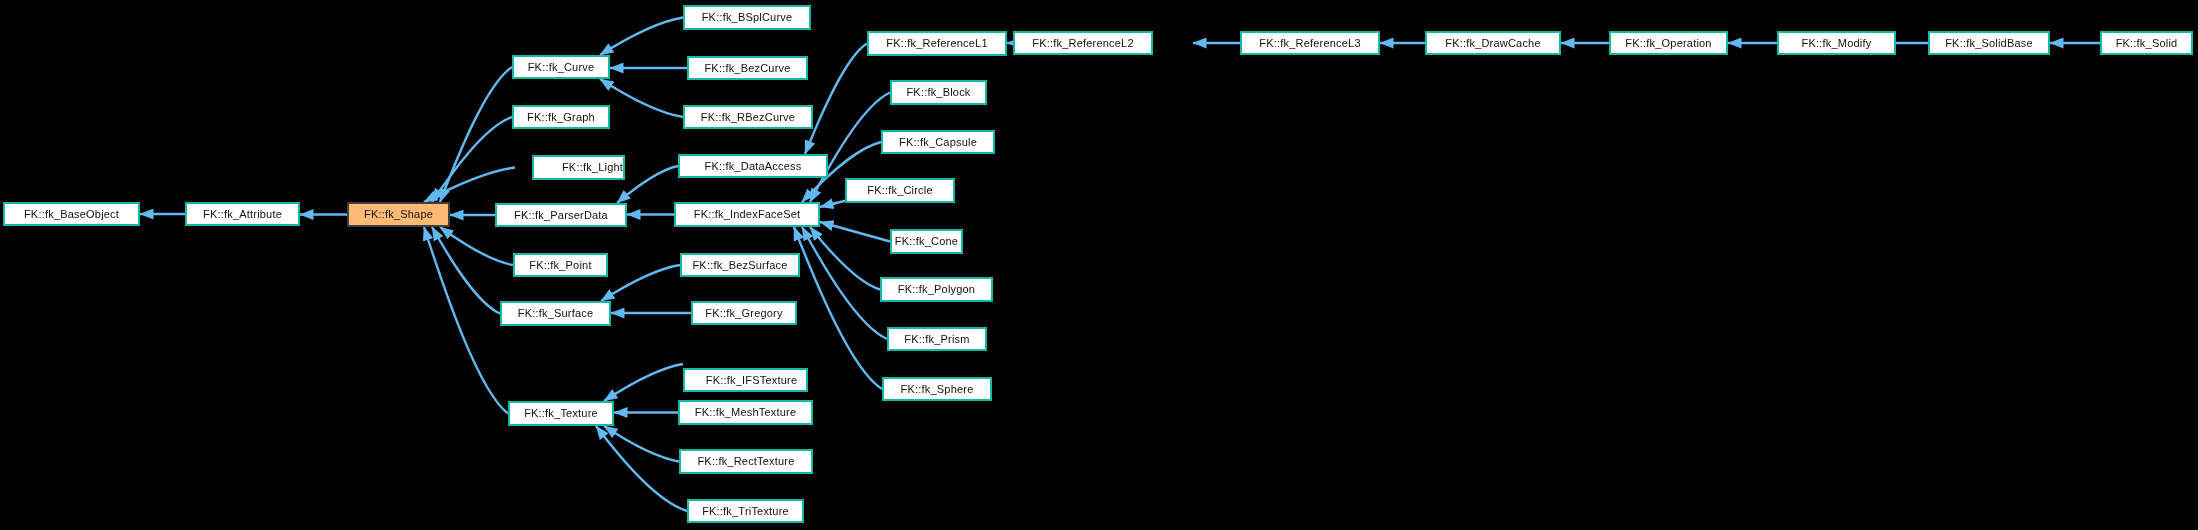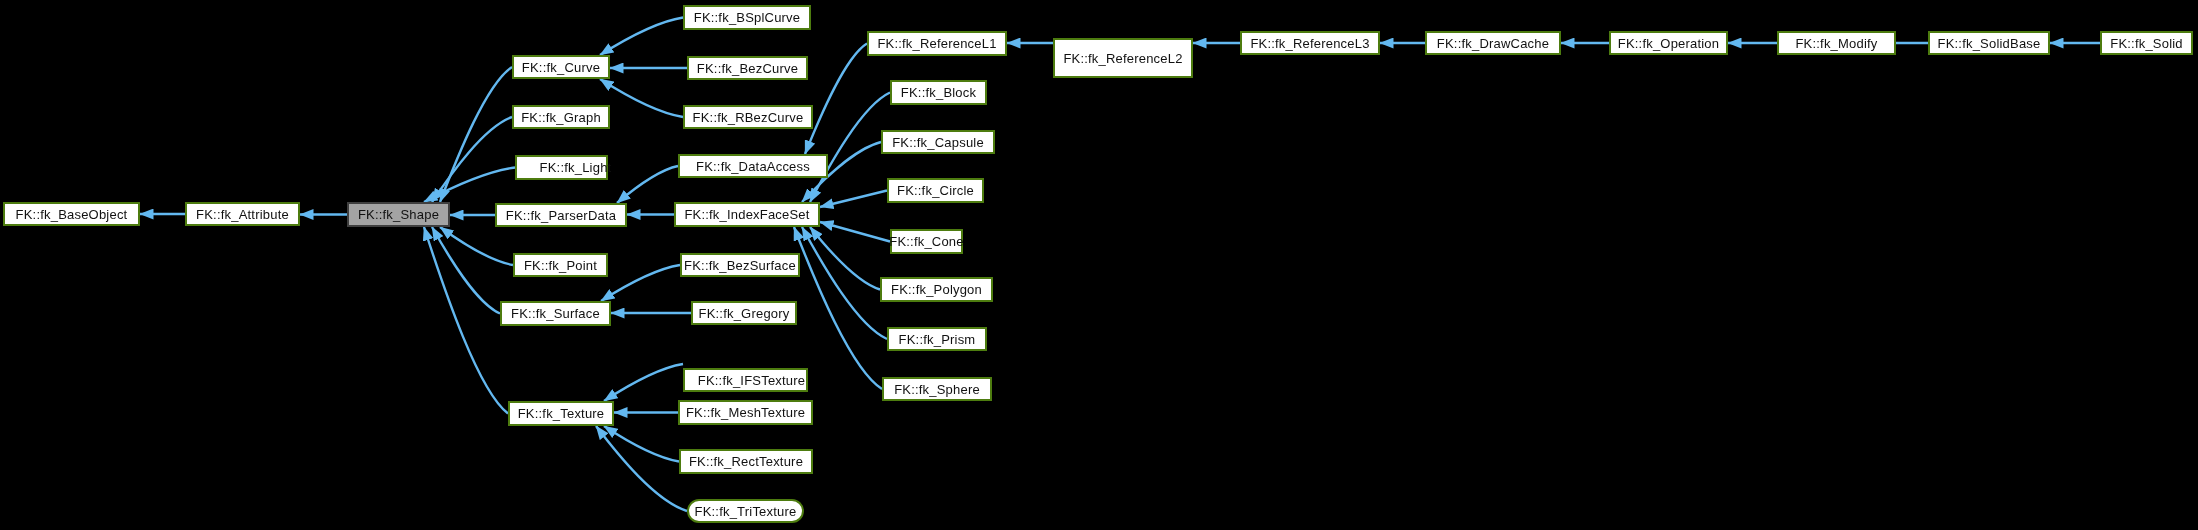--- a/index.html
+++ b/index.html
@@ -8,32 +8,32 @@
     width:2198px;height:530px;
     background:#000;
     overflow:hidden;
     font-family:"Liberation Sans", sans-serif;
   }
   #edge-layer{position:absolute;left:0;top:0;}
   .node{
     position:absolute;
     box-sizing:border-box;
     background:#ffffff;
-    border:2px solid #4d7c0f;
+    border:2px solid #14b8a6;
     color:#111111;
     display:flex;
     align-items:center;
     justify-content:center;
-    font-size:13px;
+    font-size:11px;
     line-height:1;
     white-space:nowrap;
     letter-spacing:0.2px;
   }
   .node.highlight{
-    background:#a3a3a3;
+    background:#fdba74;
     border-color:#3f3f3f;
   }
 </style>
 </head>
 <body>
 
 <div id="canvas" style="background: rgb(0, 0, 0);">
   <svg id="edge-layer" width="2198" height="530" viewBox="0 0 2198 530">
     <defs>
       <marker id="arrowhead" markerUnits="userSpaceOnUse" markerWidth="15" markerHeight="11" refX="13.5" refY="5.5" orient="auto">
@@ -87,21 +87,21 @@
     </div>
     <div class="node highlight" style="left: 347px; top: 202px; width: 103px; height: 25px;">
       <span>FK::fk_Shape</span>
     </div>
     <div class="node" style="left: 512px; top: 55px; width: 98px; height: 24px;">
       <span>FK::fk_Curve</span>
     </div>
     <div class="node" style="left: 512px; top: 105px; width: 98px; height: 24px;">
       <span>FK::fk_Graph</span>
     </div>
-    <div class="node" style="left: 515px; top: 155px; width: 93px; height: 25px; padding-left: 28px;">
+    <div class="node" style="left: 532px; top: 155px; width: 93px; height: 25px; padding-left: 28px;">
       <span>FK::fk_Light</span>
     </div>
     <div class="node" style="left: 495px; top: 203px; width: 132px; height: 24px;">
       <span>FK::fk_ParserData</span>
     </div>
     <div class="node" style="left: 513px; top: 253px; width: 95px; height: 24px;">
       <span>FK::fk_Point</span>
     </div>
     <div class="node" style="left: 500px; top: 301px; width: 111px; height: 25px;">
       <span>FK::fk_Surface</span>
@@ -132,48 +132,48 @@
     </div>
     <div class="node" style="left: 683px; top: 368px; width: 125px; height: 24px; padding-left: 12px;">
       <span>FK::fk_IFSTexture</span>
     </div>
     <div class="node" style="left: 678px; top: 400px; width: 135px; height: 25px;">
       <span>FK::fk_MeshTexture</span>
     </div>
     <div class="node" style="left: 679px; top: 449px; width: 134px; height: 25px;">
       <span>FK::fk_RectTexture</span>
     </div>
-    <div class="node" style="left: 687px; top: 499px; width: 117px; height: 24px; border-radius: 12px;">
+    <div class="node" style="left: 687px; top: 499px; width: 117px; height: 24px;">
       <span>FK::fk_TriTexture</span>
     </div>
     <div class="node" style="left: 867px; top: 31px; width: 140px; height: 25px;">
       <span>FK::fk_ReferenceL1</span>
     </div>
     <div class="node" style="left: 890px; top: 80px; width: 97px; height: 25px;">
       <span>FK::fk_Block</span>
     </div>
     <div class="node" style="left: 881px; top: 130px; width: 114px; height: 24px;">
       <span>FK::fk_Capsule</span>
     </div>
-    <div class="node" style="left: 887px; top: 178px; width: 97px; height: 25px; text-align: right;">
+    <div class="node" style="left: 845px; top: 178px; width: 110px; height: 25px; text-align: right;">
       <span>FK::fk_Circle</span>
     </div>
     <div class="node" style="left: 890px; top: 229px; width: 73px; height: 25px;">
       <span>FK::fk_Cone</span>
     </div>
     <div class="node" style="left: 880px; top: 277px; width: 113px; height: 25px;">
       <span>FK::fk_Polygon</span>
     </div>
     <div class="node" style="left: 887px; top: 327px; width: 100px; height: 24px;">
       <span>FK::fk_Prism</span>
     </div>
     <div class="node" style="left: 882px; top: 377px; width: 110px; height: 24px;">
       <span>FK::fk_Sphere</span>
     </div>
-    <div class="node" style="left: 1053px; top: 31px; width: 140px; height: 40px; margin-top: 7px;">
+    <div class="node" style="left: 1013px; top: 31px; width: 140px; height: 24px;">
       <span>FK::fk_ReferenceL2</span>
     </div>
     <div class="node" style="left: 1240px; top: 31px; width: 140px; height: 24px;">
       <span>FK::fk_ReferenceL3</span>
     </div>
     <div class="node" style="left: 1425px; top: 31px; width: 136px; height: 24px;">
       <span>FK::fk_DrawCache</span>
     </div>
     <div class="node" style="left: 1609px; top: 31px; width: 119px; height: 24px;">
       <span>FK::fk_Operation</span>

